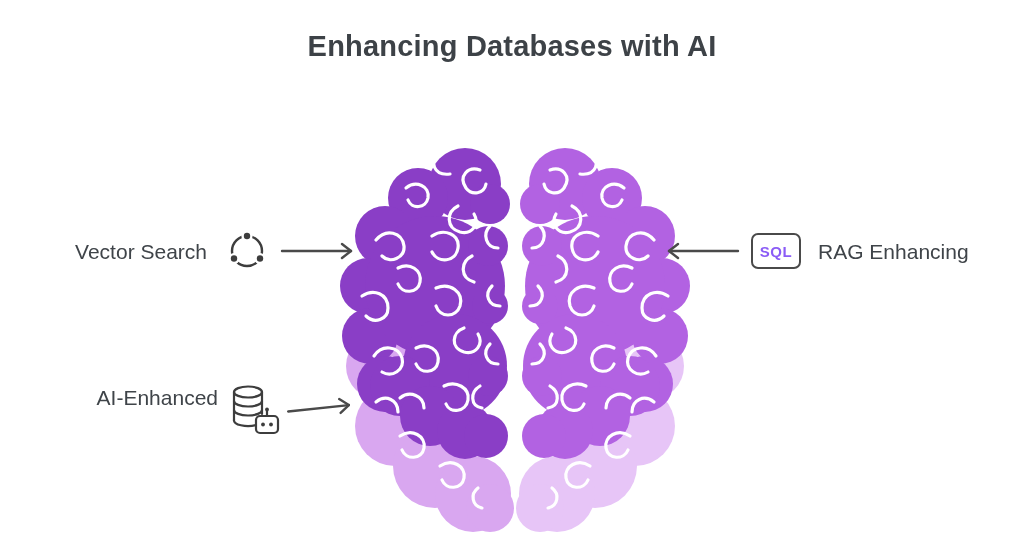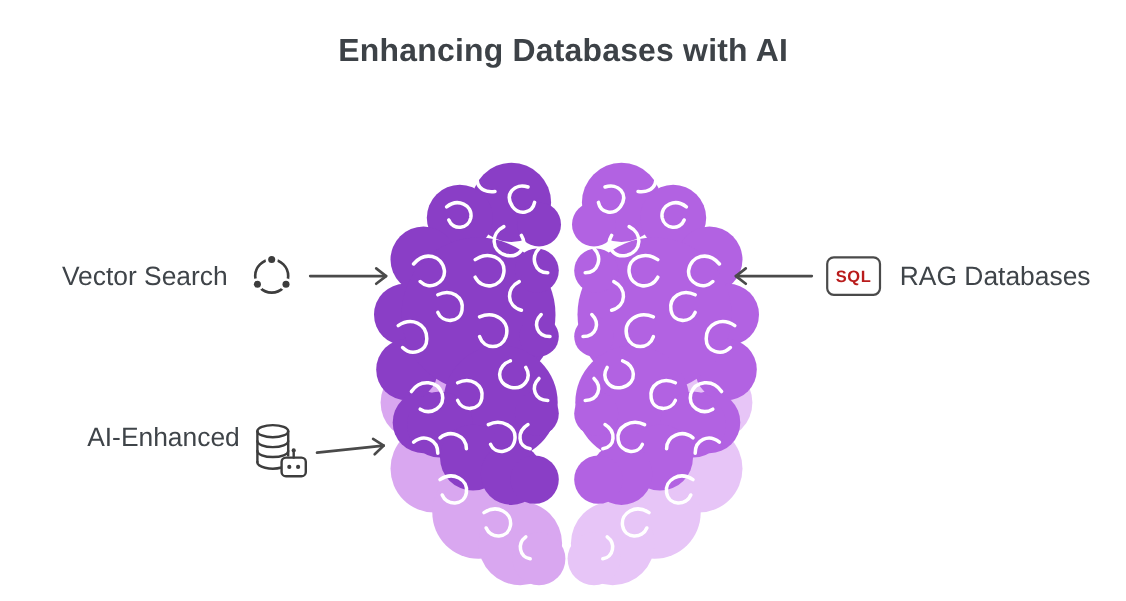--- a/index.html
+++ b/index.html
@@ -16,38 +16,38 @@
     top: 30px; left: 0; width: 100%;
     text-align: center;
     font-size: 29px;
     font-weight: 700;
     color: #3d4247;
     letter-spacing: 0.2px;
   }
 
   .label {
     position: absolute;
-    font-size: 24px;
+    font-size: 21px;
     color: #3f4449;
     line-height: 30px;
   }
   .label.right-align { text-align: right; }
 
   .abs { position: absolute; }
 
   .sql-badge {
     position: absolute;
     left: 751px; top: 233px;
     width: 50px; height: 36px;
     border: 2.5px solid #4a4a4a;
     border-radius: 7px;
     display: flex; align-items: center; justify-content: center;
     font-size: 15px; font-weight: 700;
     letter-spacing: 0.5px;
-    color: #b91c1c;
+    color: #8b5cf6;
     background: #ffffff;
   }
 
   .arrow-tilt { transform: rotate(-6deg); }
 </style>
 </head>
 <body>
 
 <div class="stage">
 
@@ -184,15 +184,15 @@
     <g stroke-width="2.4" fill="none" stroke-linecap="round" stroke-linejoin="round" stroke="#4a4a4a">
       <path d="M76,10 H7"></path>
       <path d="M16,3 L7,10 L16,17"></path>
     </g>
   </svg>
 
   <div class="sql-badge">
     <span>SQL</span>
   </div>
 
-  <div class="label" style="left:818px; top:237px; width:180px;">RAG Databases</div>
+  <div class="label" style="left:818px; top:237px; width:180px;">RAG Enhancing</div>
 
 </div>
 
 </body></html>

